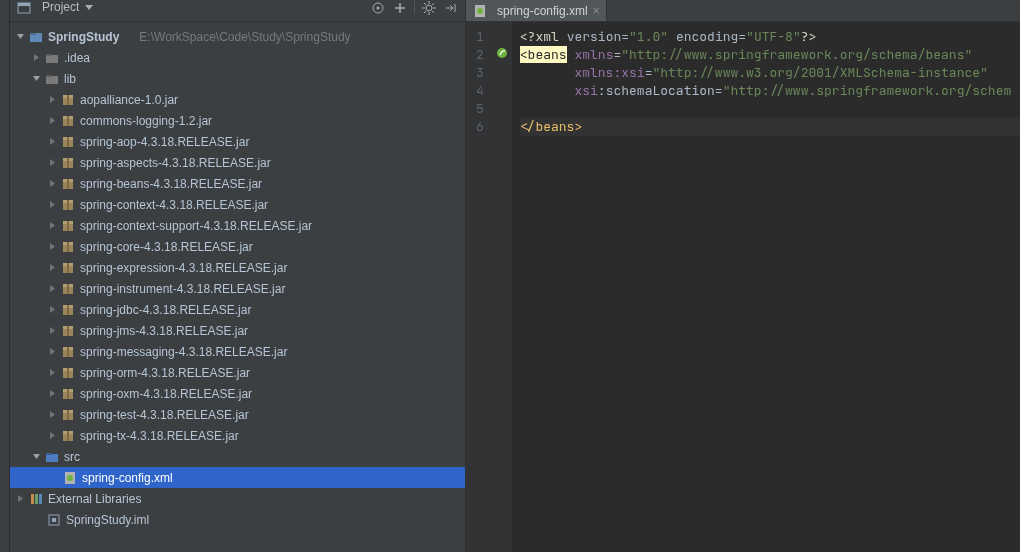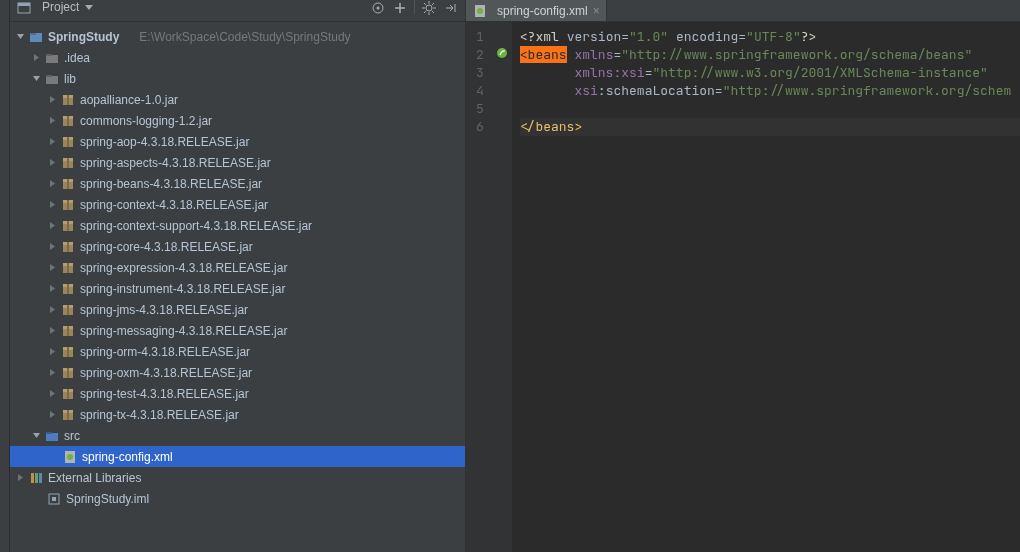--- a/index.html
+++ b/index.html
@@ -391,20 +391,36 @@
               <path d="M2 1 L7 4.5 L2 8 Z" fill="#6f7477"></path>
             </svg>
           </span>
           <span class="tree-icon">
             <svg width="14" height="14" viewBox="0 0 14 14">
               <rect x="2" y="2" width="10" height="10" fill="#9a8459"></rect>
               <rect x="2" y="2" width="10" height="3" fill="#b49d70"></rect>
               <rect x="6" y="2" width="2" height="10" fill="#7d6a44"></rect>
             </svg>
           </span>
+          <span class="node-label">spring-jdbc-4.3.18.RELEASE.jar</span>
+        </div>
+        <div class="tree-row">
+          <span class="indent" style="width:36px"></span>
+          <span class="tw-arrow">
+            <svg width="9" height="9" viewBox="0 0 9 9">
+              <path d="M2 1 L7 4.5 L2 8 Z" fill="#6f7477"></path>
+            </svg>
+          </span>
+          <span class="tree-icon">
+            <svg width="14" height="14" viewBox="0 0 14 14">
+              <rect x="2" y="2" width="10" height="10" fill="#9a8459"></rect>
+              <rect x="2" y="2" width="10" height="3" fill="#b49d70"></rect>
+              <rect x="6" y="2" width="2" height="10" fill="#7d6a44"></rect>
+            </svg>
+          </span>
           <span class="node-label">spring-jms-4.3.18.RELEASE.jar</span>
         </div>
         <div class="tree-row">
           <span class="indent" style="width:36px"></span>
           <span class="tw-arrow">
             <svg width="9" height="9" viewBox="0 0 9 9">
               <path d="M2 1 L7 4.5 L2 8 Z" fill="#6f7477"></path>
             </svg>
           </span>
           <span class="tree-icon">
@@ -569,20 +585,20 @@
               <path d="M5 9 Q7 4 10 5" stroke="#fff" fill="none" stroke-width="1.3"></path>
             </svg></span>
         </div>
       <div class="mark-row"></div>
         <div class="mark-row"></div>
         <div class="mark-row"></div>
         <div class="mark-row"></div>
     </div>
     <div class="code-area">
       <div class="code-line"><span class="tok-pi">&lt;?xml</span><span> </span><span class="tok-attr">version</span><span class="tok-punc">=</span><span class="tok-str">"1.0"</span><span> </span><span class="tok-attr">encoding</span><span class="tok-punc">=</span><span class="tok-str">"UTF-8"</span><span class="tok-pi">?&gt;</span></div>
-      <div class="code-line"><span style="background:#f97316;color:#2b2b2b">&lt;beans</span><span> </span><span class="tok-ns">xmlns</span><span class="tok-punc">=</span><span class="tok-str">"http://www.springframework.org/schema/beans"</span></div>
+      <div class="code-line"><span style="background:#fef9c3;color:#2b2b2b">&lt;beans</span><span> </span><span class="tok-ns">xmlns</span><span class="tok-punc">=</span><span class="tok-str">"http://www.springframework.org/schema/beans"</span></div>
       <div class="code-line"><span>       </span><span class="tok-ns">xmlns:xsi</span><span class="tok-punc">=</span><span class="tok-str">"http://www.w3.org/2001/XMLSchema-instance"</span></div>
       <div class="code-line"><span>       </span><span class="tok-ns">xsi</span><span class="tok-attr">:schemaLocation</span><span class="tok-punc">=</span><span class="tok-str">"http://www.springframework.org/schem</span></div>
       <div class="code-line"></div>
       <div class="code-line current"><span class="tok-tag">&lt;/beans&gt;</span></div>
     </div>
   </div>
 </div>
 
 </body></html>

